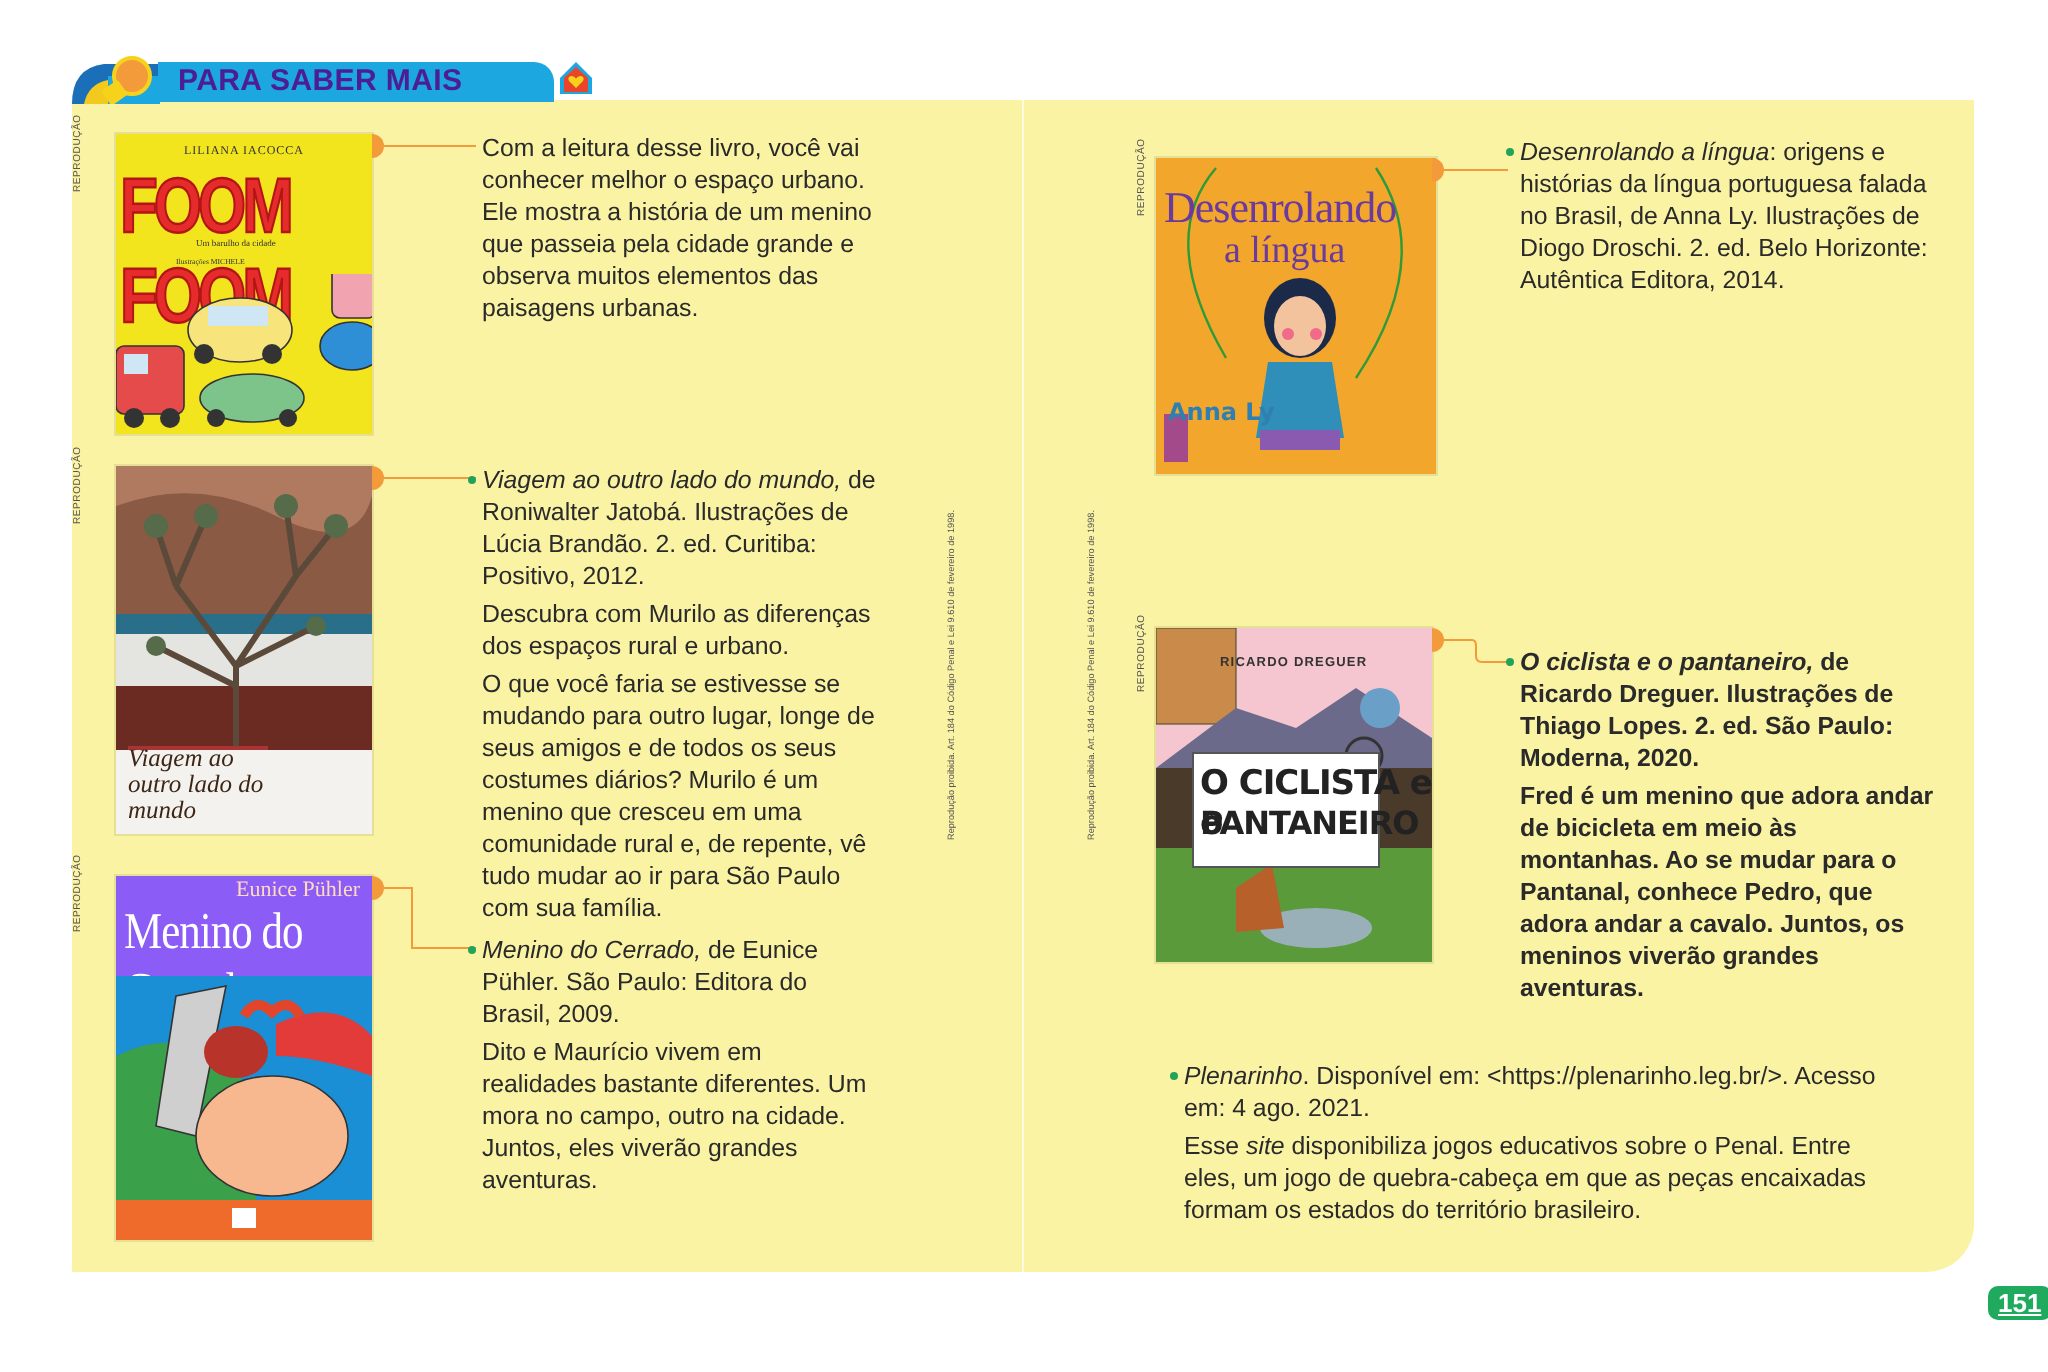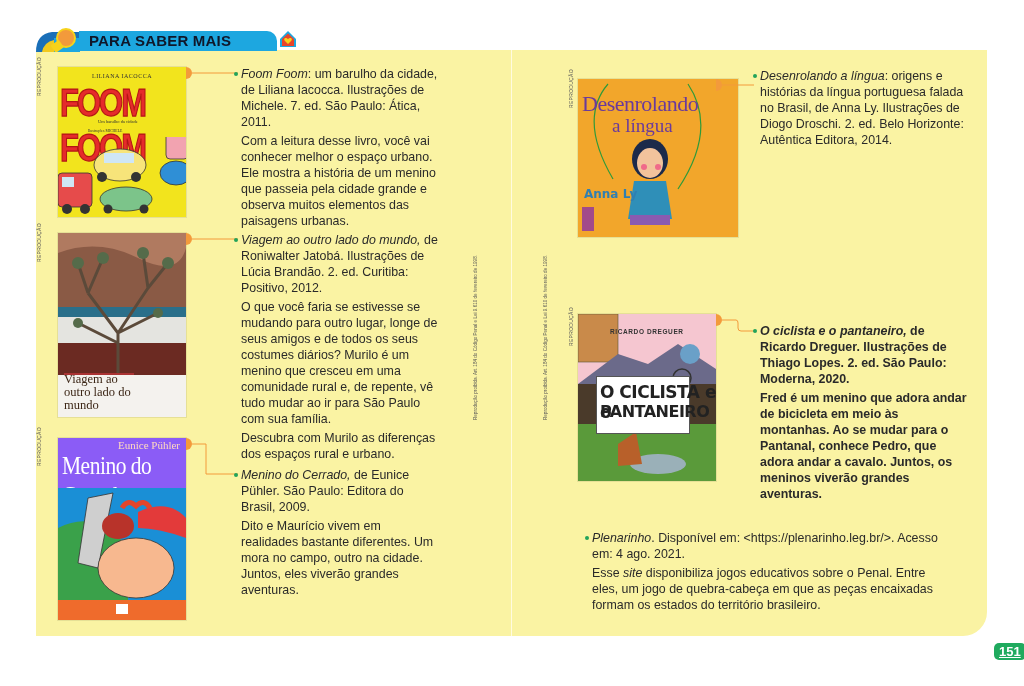--- a/index.html
+++ b/index.html
@@ -8,21 +8,21 @@
 
   .panel { position: absolute; top: 50px; background: #faf3a3; }
   .panel-left { left: 36px; width: 475px; height: 586px; }
   .panel-right { left: 512px; width: 475px; height: 586px; border-bottom-right-radius: 24px; }
   .gutter { position: absolute; left: 511px; top: 50px; width: 1px; height: 586px; background: #fffbe0; }
 
   
   .header { position: absolute; left: 36px; top: 28px; height: 24px; }
   .header-badge { position: absolute; left: 0; top: 0; width: 44px; height: 24px; }
   .header-pill { position: absolute; left: 43px; top: 3px; height: 20px; width: 198px;
-    background: #1da7e0; border-radius: 0 10px 0 0; color: #0f172a; font-weight: bold;
+    background: #1da7e0; border-radius: 0 10px 0 0; color: #4c1d95; font-weight: bold;
     font-size: 15px; letter-spacing: 0.2px; line-height: 20px; padding-left: 10px; }
   .header-home { position: absolute; left: 243px; top: 2px; width: 18px; height: 18px; }
 
   
   .cover { position: absolute; overflow: hidden; box-shadow: 0 0 0 1px rgba(0,0,0,0.08); }
   .repro { position: absolute; font-size: 5px; color: #555; transform: rotate(-90deg); transform-origin: left top; letter-spacing: 0.3px; white-space: nowrap; }
 
   .connector { position: absolute; }
 
   .entry { position: absolute; font-size: 12.4px; line-height: 16px; color: #2a2a2a; }
@@ -46,21 +46,21 @@
   .viagem { background: #6b3e2a; }
   .viagem .title { position: absolute; left: 6px; top: 140px; font-family: "Liberation Serif", serif; font-size: 12.5px; line-height: 13px; color: #3c2616; }
 
   .cerrado { background: #8b5cf6; }
   .cerrado .author { position: absolute; right: 6px; top: 1px; font-family: "Liberation Serif", serif; font-size: 11px; color: #ffd9c0; }
   .cerrado .title { position: absolute; left: 4px; top: 13px; font-family: "Liberation Serif", serif; font-size: 21.5px; color: #fff; letter-spacing: -0.5px; transform: scaleY(1.2); transform-origin: top; }
 
   .deslingua { background: #f2a62b; }
   .deslingua .title1 { position: absolute; left: 4px; top: 12px; font-family: "Liberation Serif", serif; font-size: 22px; color: #6a3a9c; letter-spacing: -0.5px; }
   .deslingua .title2 { position: absolute; left: 34px; top: 36px; font-family: Liberation Serif, serif; font-size: 19px; color: #6a3a9c; }
-  .deslingua .author { position: absolute; left: 6px; top: 108px; font-weight: bold; font-size: 12px; color: #2f7fb2; font-family: "DejaVu Sans", sans-serif; }
+  .deslingua .author { position: absolute; left: 6px; top: 120px; font-weight: bold; font-size: 12px; color: #2f7fb2; font-family: "DejaVu Sans", sans-serif; }
 
   .ciclista { background: #f5c6d0; }
   .ciclista .author { position: absolute; left: 32px; top: 14px; font-weight: bold; font-size: 6.5px; color: #333; letter-spacing: 0.6px; }
   .ciclista .sign { position: absolute; left: 18px; top: 62px; width: 94px; height: 58px; background: #fff; border: 1px solid #555; }
   .ciclista .title1 { position: absolute; left: 22px; top: 68px; font-weight: bold; font-size: 17px; color: #222; font-family: "DejaVu Sans", sans-serif; letter-spacing: -0.5px; }
   .ciclista .title2 { position: absolute; left: 22px; top: 88px; font-weight: bold; font-size: 16px; color: #222; font-family: "DejaVu Sans", sans-serif; letter-spacing: -0.5px; }
 </style>
 </head>
 <body>
 
@@ -104,21 +104,20 @@
       <circle cx="86" cy="72" r="4.5" fill="#333"></circle>
     <ellipse cx="118" cy="36" rx="16" ry="12" fill="#2f8fd6" stroke="#333" stroke-width="0.8"></ellipse>
     <rect x="108" y="-4" width="22" height="26" rx="4" fill="#f2a3b0" stroke="#333" stroke-width="0.8"></rect>
   </svg>
 </div>
 <svg class="connector" style="left:186px; top:67px;" width="52" height="12">
   <path d="M0 0 A6 6 0 0 1 0 12 Z" fill="#f39a3b"></path>
   <line x1="6" y1="6" x2="52" y2="6" stroke="#f39a3b" stroke-width="1"></line>
 </svg>
 <div class="entry" style="left:241px; top:66px; width:200px;">
-  <p class="ref"><span class="bullet"></span><i>Foom Foom</i><span>: um barulho da cidade, de Liliana Iacocca. Ilustrações de Michele. 7. ed. São Paulo: Ática, 2011.</span></p>
   <p>Com a leitura desse livro, você vai conhecer melhor o espaço urbano. Ele mostra a história de um menino que passeia pela cidade grande e observa muitos elementos das paisagens urbanas.</p>
 </div>
 
 <div class="repro" style="left:36px; top:262px;">REPRODUÇÃO</div>
 <div class="cover viagem" style="left:58px; top:233px; width:128px; height:184px;">
   <svg style="position:absolute;left:0;top:0" width="128" height="184" viewBox="0 0 128 184">
     <rect x="0" y="0" width="128" height="74" fill="#8a5a45"></rect>
     <path d="M0 20 Q40 5 80 25 T128 15 L128 0 L0 0 Z" fill="#b07a60"></path>
     <rect x="0" y="74" width="128" height="10" fill="#2a6f8a"></rect>
     <rect x="0" y="84" width="128" height="26" fill="#e4e4e0"></rect>
@@ -126,30 +125,30 @@
     <rect x="0" y="142" width="128" height="42" fill="#f4f2ee"></rect>
     <path d="M60 142 L60 100 L30 60 M60 100 L90 55 M60 110 L20 90 M60 100 L100 80 M30 60 L20 30 M30 60 L45 25 M90 55 L85 20 M90 55 L110 30" stroke="#5b4a3a" stroke-width="3" fill="none"></path>
     <circle cx="20" cy="30" r="6" fill="#556b4a"></circle>
       <circle cx="45" cy="25" r="6" fill="#556b4a"></circle>
     <circle cx="85" cy="20" r="6" fill="#556b4a"></circle>
       <circle cx="110" cy="30" r="6" fill="#556b4a"></circle>
     <circle cx="20" cy="90" r="5" fill="#556b4a"></circle>
       <circle cx="100" cy="80" r="5" fill="#556b4a"></circle>
     <rect x="6" y="140" width="70" height="2" fill="#a33"></rect>
   </svg>
-  <div class="title" style="width:80px;">Viagem ao outro lado do mundo</div>
+  <div class="title" style="width:80px;font-style:italic;">Viagem ao outro lado do mundo</div>
 </div>
 <svg class="connector" style="left:186px; top:233px;" width="52" height="12">
   <path d="M0 0 A6 6 0 0 1 0 12 Z" fill="#f39a3b"></path>
   <line x1="6" y1="6" x2="52" y2="6" stroke="#f39a3b" stroke-width="1"></line>
 </svg>
 <div class="entry" style="left:241px; top:232px; width:200px;">
   <p class="ref"><span class="bullet"></span><i>Viagem ao outro lado do mundo,</i><span> de Roniwalter Jatobá. Ilustrações de Lúcia Brandão. 2. ed. Curitiba: Positivo, 2012.</span></p>
+  <p>Descubra com Murilo as diferenças dos espaços rural e urbano.</p>
   <p>O que você faria se estivesse se mudando para outro lugar, longe de seus amigos e de todos os seus costumes diários? Murilo é um menino que cresceu em uma comunidade rural e, de repente, vê tudo mudar ao ir para São Paulo com sua família.</p>
-  <p>Descubra com Murilo as diferenças dos espaços rural e urbano.</p>
 </div>
 
 <div class="repro" style="left:36px; top:466px;">REPRODUÇÃO</div>
 <div class="cover cerrado" style="left:58px; top:438px; width:128px; height:182px;">
   <div class="author">Eunice Pühler</div>
   <div class="title">Menino do Cerrado</div>
   <svg style="position:absolute;left:0;top:50px" width="128" height="112" viewBox="0 0 128 112">
     <rect x="0" y="0" width="128" height="112" fill="#1a8fd6"></rect>
     <path d="M0 40 Q40 20 70 60 L70 112 L0 112 Z" fill="#3aa14a"></path>
     <path d="M30 10 L55 5 L40 80 L20 75 Z" fill="#cfcfcf" stroke="#333" stroke-width="0.8"></path>
@@ -169,21 +168,21 @@
 </svg>
 <div class="entry" style="left:241px; top:467px; width:200px;">
   <p class="ref"><span class="bullet"></span><i>Menino do Cerrado,</i><span> de Eunice Pühler. São Paulo: Editora do Brasil, 2009.</span></p>
   <p>Dito e Maurício vivem em realidades bastante diferentes. Um mora no campo, outro na cidade. Juntos, eles viverão grandes aventuras.</p>
 </div>
 
 <div class="legal" style="left:473px; top:420px;">Reprodução proibida. Art. 184 do Código Penal e Lei 9.610 de fevereiro de 1998.</div>
 <div class="legal" style="left:543px; top:420px;">Reprodução proibida. Art. 184 do Código Penal e Lei 9.610 de fevereiro de 1998.</div>
 
 <div class="repro" style="left:568px; top:108px;">REPRODUÇÃO</div>
-<div class="cover deslingua" style="left:578px; top:79px; width:160px; height:158px;">
+<div class="cover deslingua" style="left:578px; top:79px; width:140px; height:158px;">
   <svg style="position:absolute;left:0;top:0" width="138" height="158" viewBox="0 0 138 158">
     <path d="M30 5 Q0 40 35 100 M110 5 Q140 50 100 110" stroke="#2f9a3a" stroke-width="1.2" fill="none"></path>
     <ellipse cx="72" cy="80" rx="18" ry="20" fill="#1c2a4a"></ellipse>
     <ellipse cx="72" cy="84" rx="13" ry="15" fill="#f2c39c"></ellipse>
     <circle cx="66" cy="88" r="3" fill="#f06a8a"></circle>
       <circle cx="80" cy="88" r="3" fill="#f06a8a"></circle>
     <path d="M56 102 L88 102 L94 140 L50 140 Z" fill="#2f8fb8"></path>
     <rect x="52" y="136" width="40" height="10" fill="#8a5ab0"></rect>
     <rect x="4" y="128" width="12" height="24" fill="#a24a8a"></rect>
   </svg>

